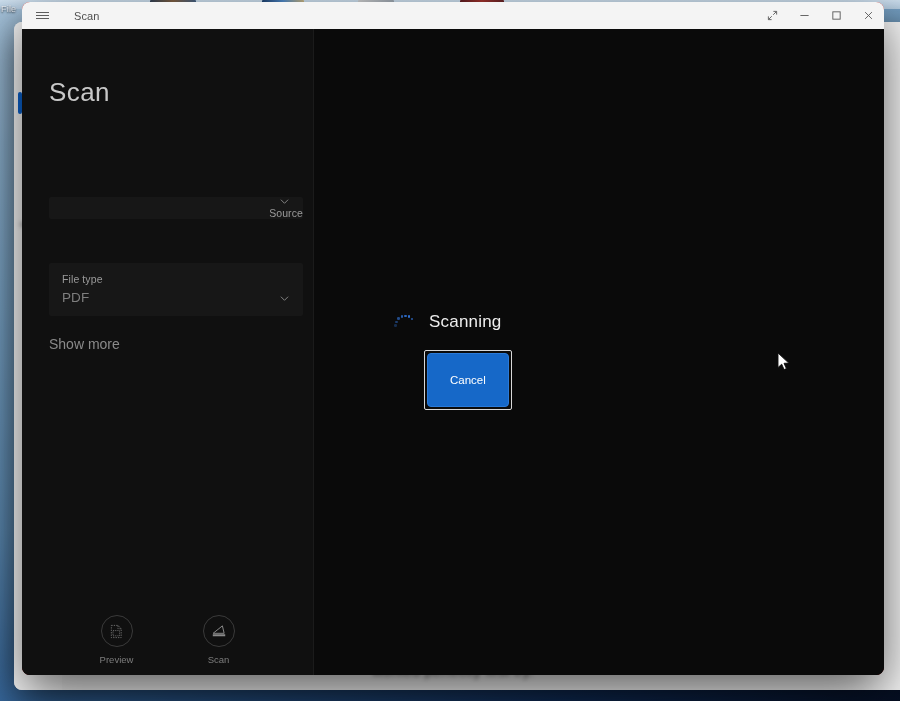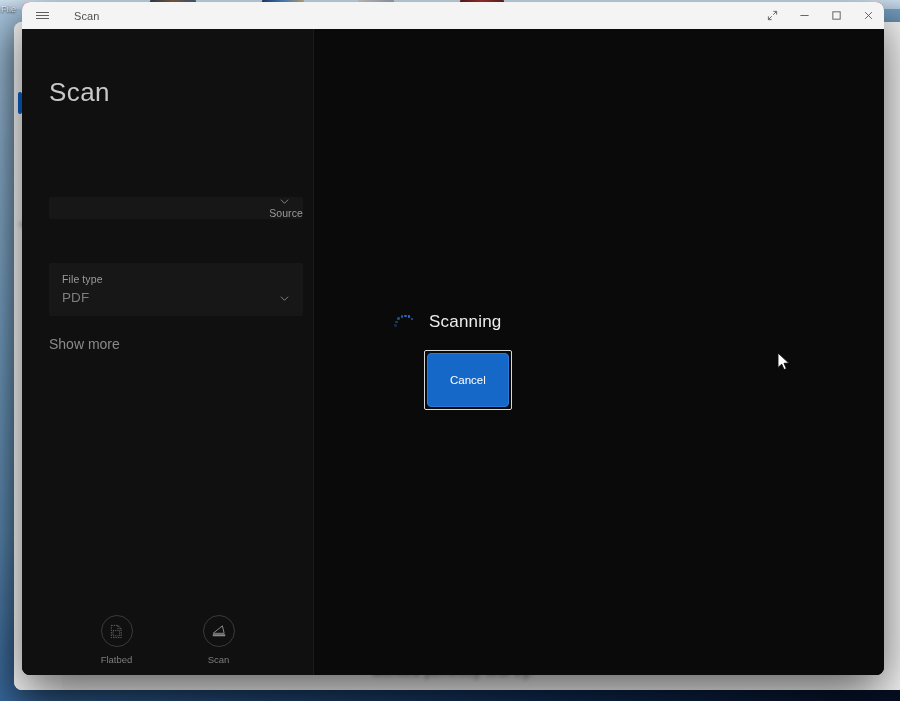--- a/index.html
+++ b/index.html
@@ -203,21 +203,21 @@
 
       <div id="bottom-actions">
         <div class="action">
           <div class="action-circle">
             <svg width="15" height="15" viewBox="0 0 16 16">
               <path d="M2.5 1.5h7l3.5 3.5v9.5h-10.5z" fill="none" stroke="#6e6e6e" stroke-width="1" stroke-dasharray="1.4 1.2"></path>
               <path d="M9.5 1.5V5h3.5" fill="none" stroke="#6e6e6e" stroke-width="1" stroke-dasharray="1.4 1.2"></path>
               <rect x="4.3" y="7" width="7" height="5.6" fill="none" stroke="#6e6e6e" stroke-width="1" stroke-dasharray="1.2 1.1"></rect>
             </svg>
           </div>
-          <div class="action-label">Flatbed</div>
+          <div class="action-label">Preview</div>
         </div>
         <div class="action">
           <div class="action-circle">
             <svg width="16" height="16" viewBox="0 0 18 18">
               <path d="M2 12.6h14v2.2H2z" fill="#8a8a8a"></path>
               <path d="M2.4 11.6L12.8 3.2" fill="none" stroke="#8a8a8a" stroke-width="1.1"></path>
               <path d="M2.4 11.6h12.4" fill="none" stroke="#8a8a8a" stroke-width="1.1"></path>
               <path d="M12.8 3.2l2 8.4" fill="none" stroke="#8a8a8a" stroke-width="1.1"></path>
             </svg>
           </div>

